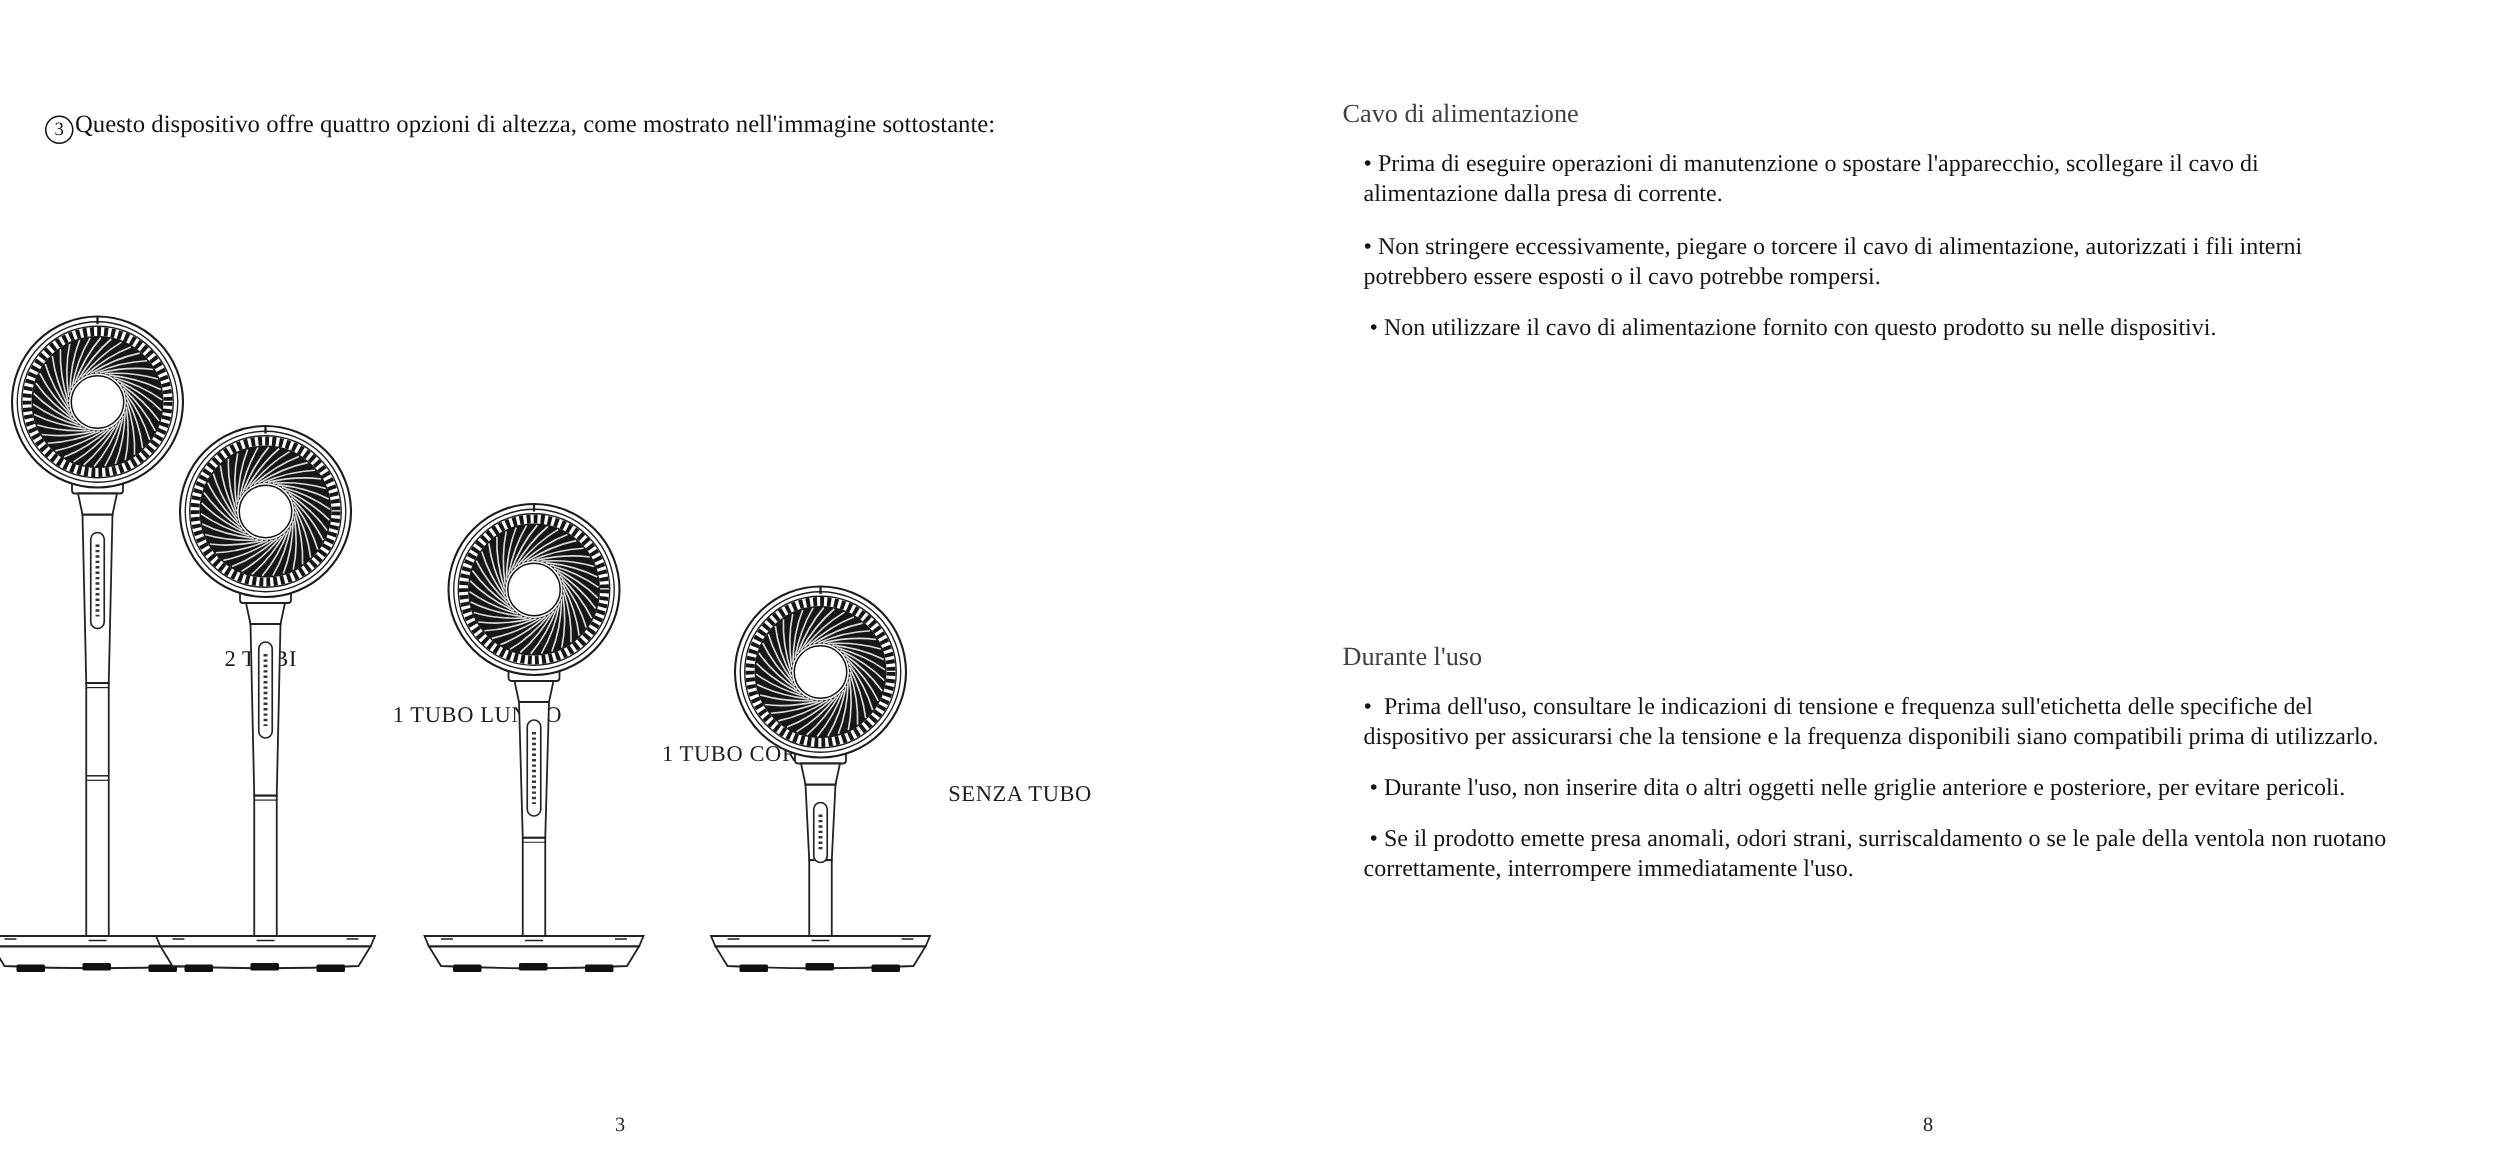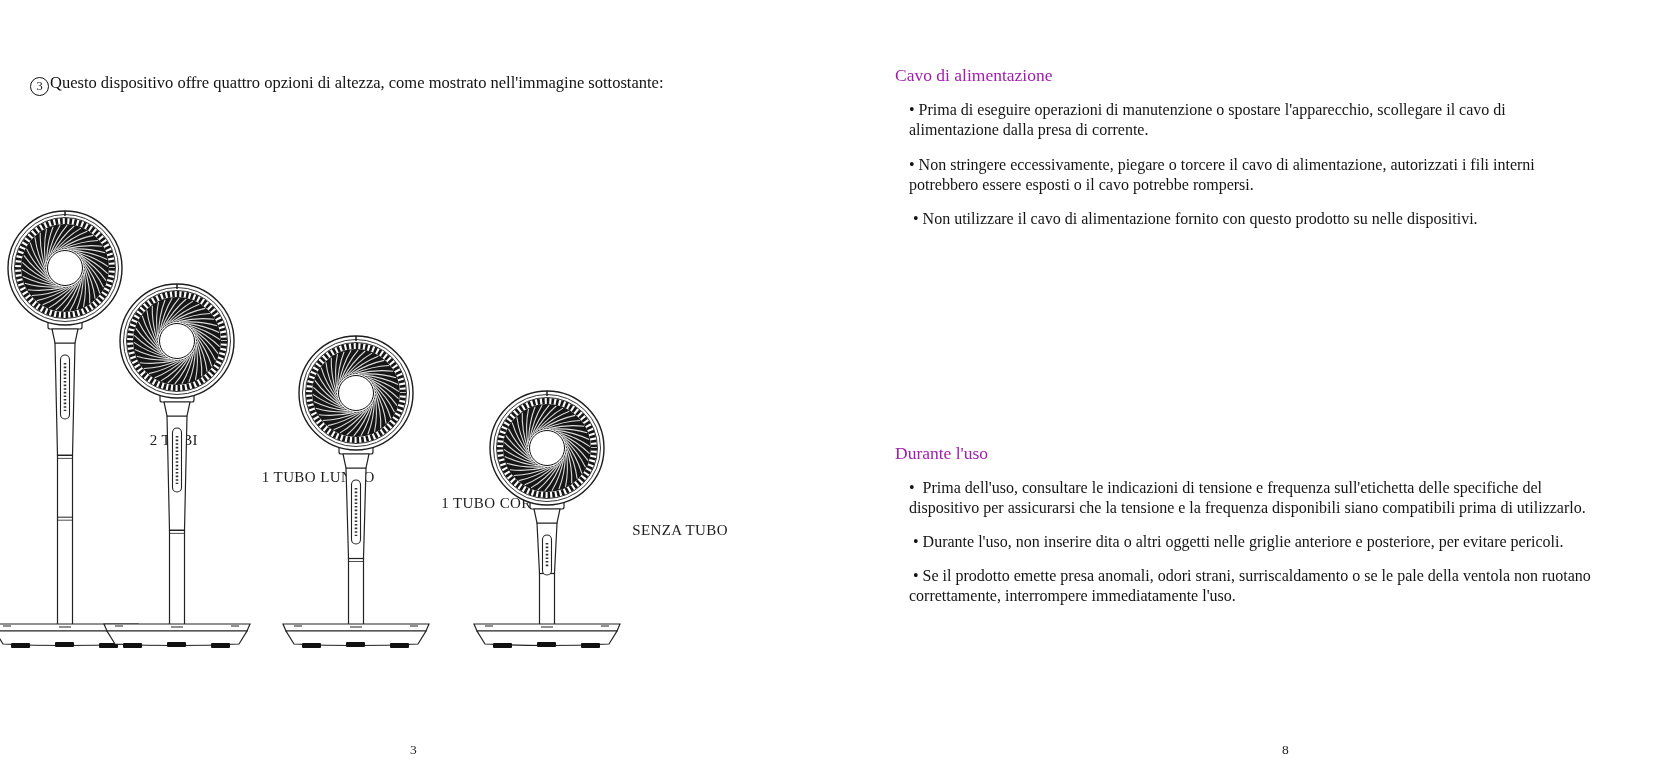--- a/index.html
+++ b/index.html
@@ -30,23 +30,23 @@
   .fan-label{
     margin-top:26px;font-size:15px;letter-spacing:.4px;color:#1c1c1c;
     white-space:nowrap;
   }
   .page-num{position:absolute;font-size:13.5px;color:#222;}
   .page-num.left{left:410px;top:742px;}
   .page-num.right{left:1282px;top:742px;}
   
   .col-right{position:absolute;left:895px;width:712px;}
   .sec-cavo{top:64px;}
-  .sec-uso{top:442px;}
+  .sec-uso{top:426px;}
   .sec-heading{
-    font-size:17.5px;line-height:22px;font-weight:400;color:#a21caf;
+    font-size:17.5px;line-height:22px;font-weight:400;color:#404040;
     margin:0 0 13px 0;
   }
   .bullet{
     font-size:16px;line-height:20px;margin:14px;color:#141414;
   }
   .bullet::before{content:"\2022\00a0";}
   .bullet.b-indent{padding-left:0px;}
   .bullet.b-indent::before{content:"\00a0\2022\00a0";}
   .bullet.b-wide::before{content:"\2022\00a0\00a0";}
   .bullet.gap-after{margin-bottom:15px;}

